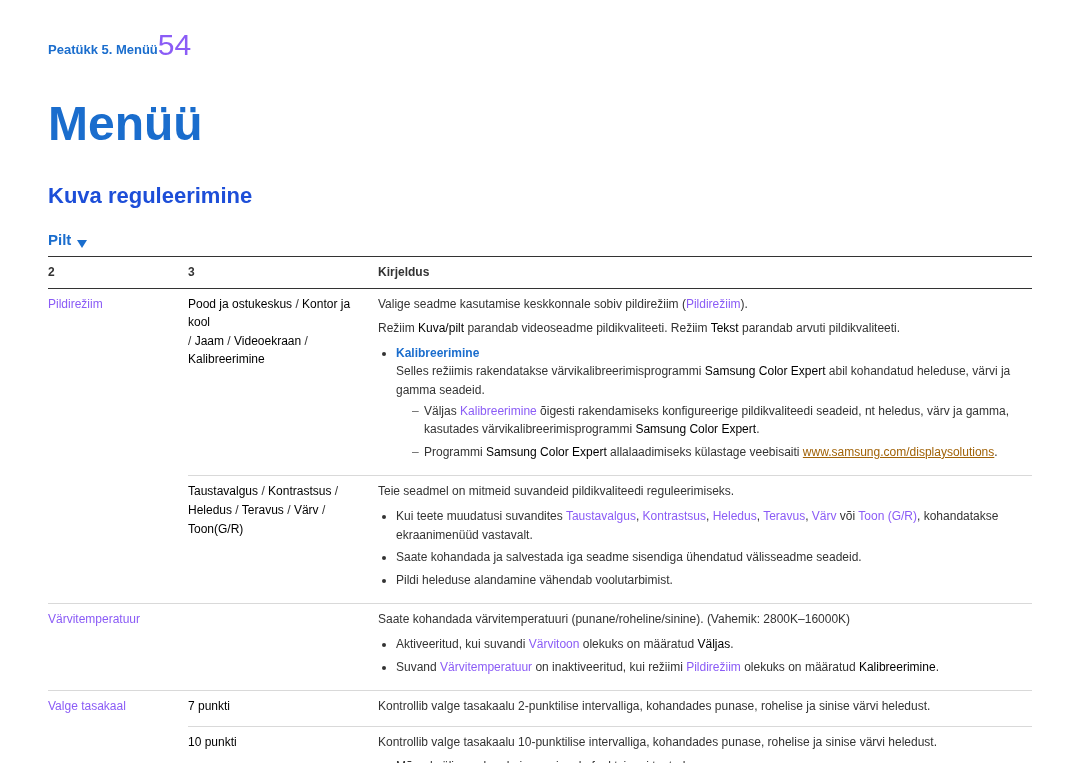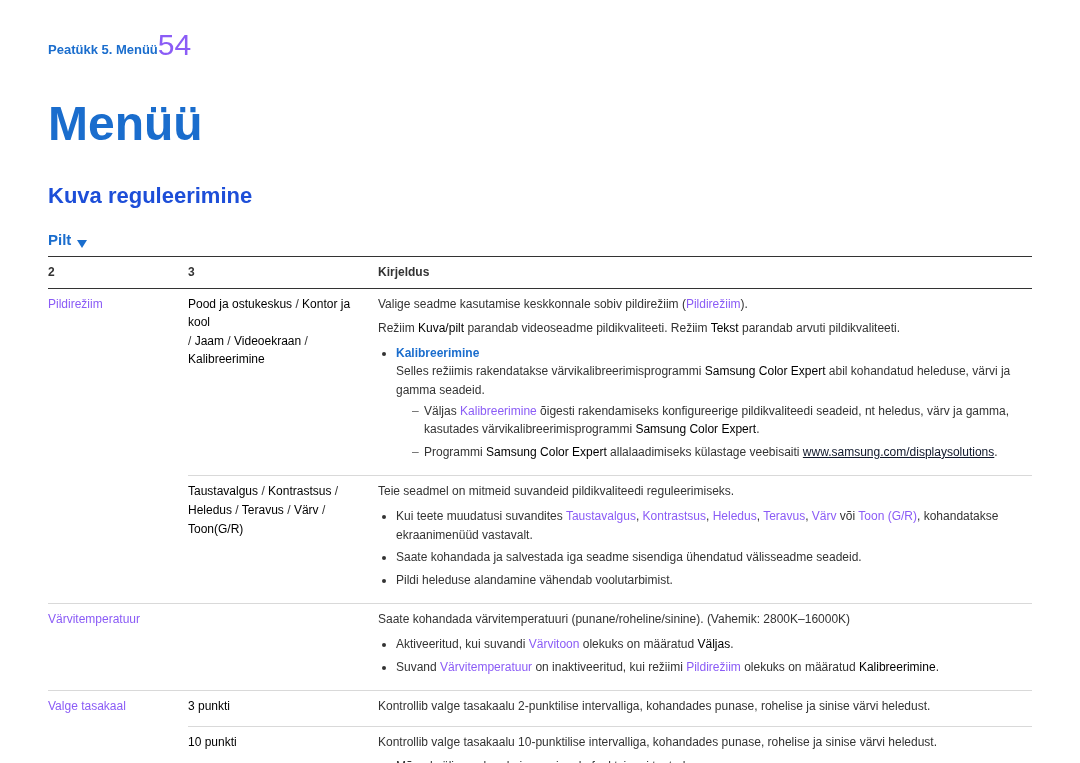--- a/index.html
+++ b/index.html
@@ -76,21 +76,21 @@
     font-weight: 700;
     font-size: 12px;
     padding-top: 6px;
     padding-bottom: 6px;
   }
   .col2 { width: 140px; }
   .col3 { width: 190px; }
   .col-desc { }
   .term-blue { color: #8b5cf6; }
   .term-red { color: #000000; }
-  a.link { color: #0f172a; }
+  a.link { color: #a16207; }
   ul.bullets { list-style: disc; padding-left: 18px; margin-top: 2px; }
   ul.bullets li { margin-bottom: 4px; }
   ul.dashes { list-style: none; padding-left: 16px; margin-top: 2px; }
   ul.dashes li { margin-bottom: 4px; position: relative; padding-left: 12px; }
   ul.dashes li::before {
     content: "–"; position: absolute; left: 0; top: 0; color: #666;
   }
   .cell-block { margin-bottom: 6px; }
   .bold-blue { color: #1a6dcd; font-weight: 700; }
 </style>
@@ -186,21 +186,21 @@
           </li>
           <li>
             <span>Suvand </span><span class="term-blue">Värvitemperatuur</span><span> on inaktiveeritud, kui režiimi </span><span class="term-blue">Pildirežiim</span><span> olekuks on määratud </span><span class="term-red">Kalibreerimine</span><span>.</span>
           </li>
         </ul>
       </td>
     </tr>
 
     <tr>
       <td rowspan="2" class="term-blue">Valge tasakaal</td>
-      <td class="term-red">3 punkti</td>
+      <td class="term-red">7 punkti</td>
       <td>Kontrollib valge tasakaalu 2-punktilise intervalliga, kohandades punase, rohelise ja sinise värvi heledust.</td>
     </tr>
 
     <tr>
       <td class="term-red">10 punkti</td>
       <td>
         <div class="cell-block">Kontrollib valge tasakaalu 10-punktilise intervalliga, kohandades punase, rohelise ja sinise värvi heledust.</div>
         <ul class="bullets">
           <li>Mõned välisseadmed ei pruugi seda funktsiooni toetada.</li>
 

